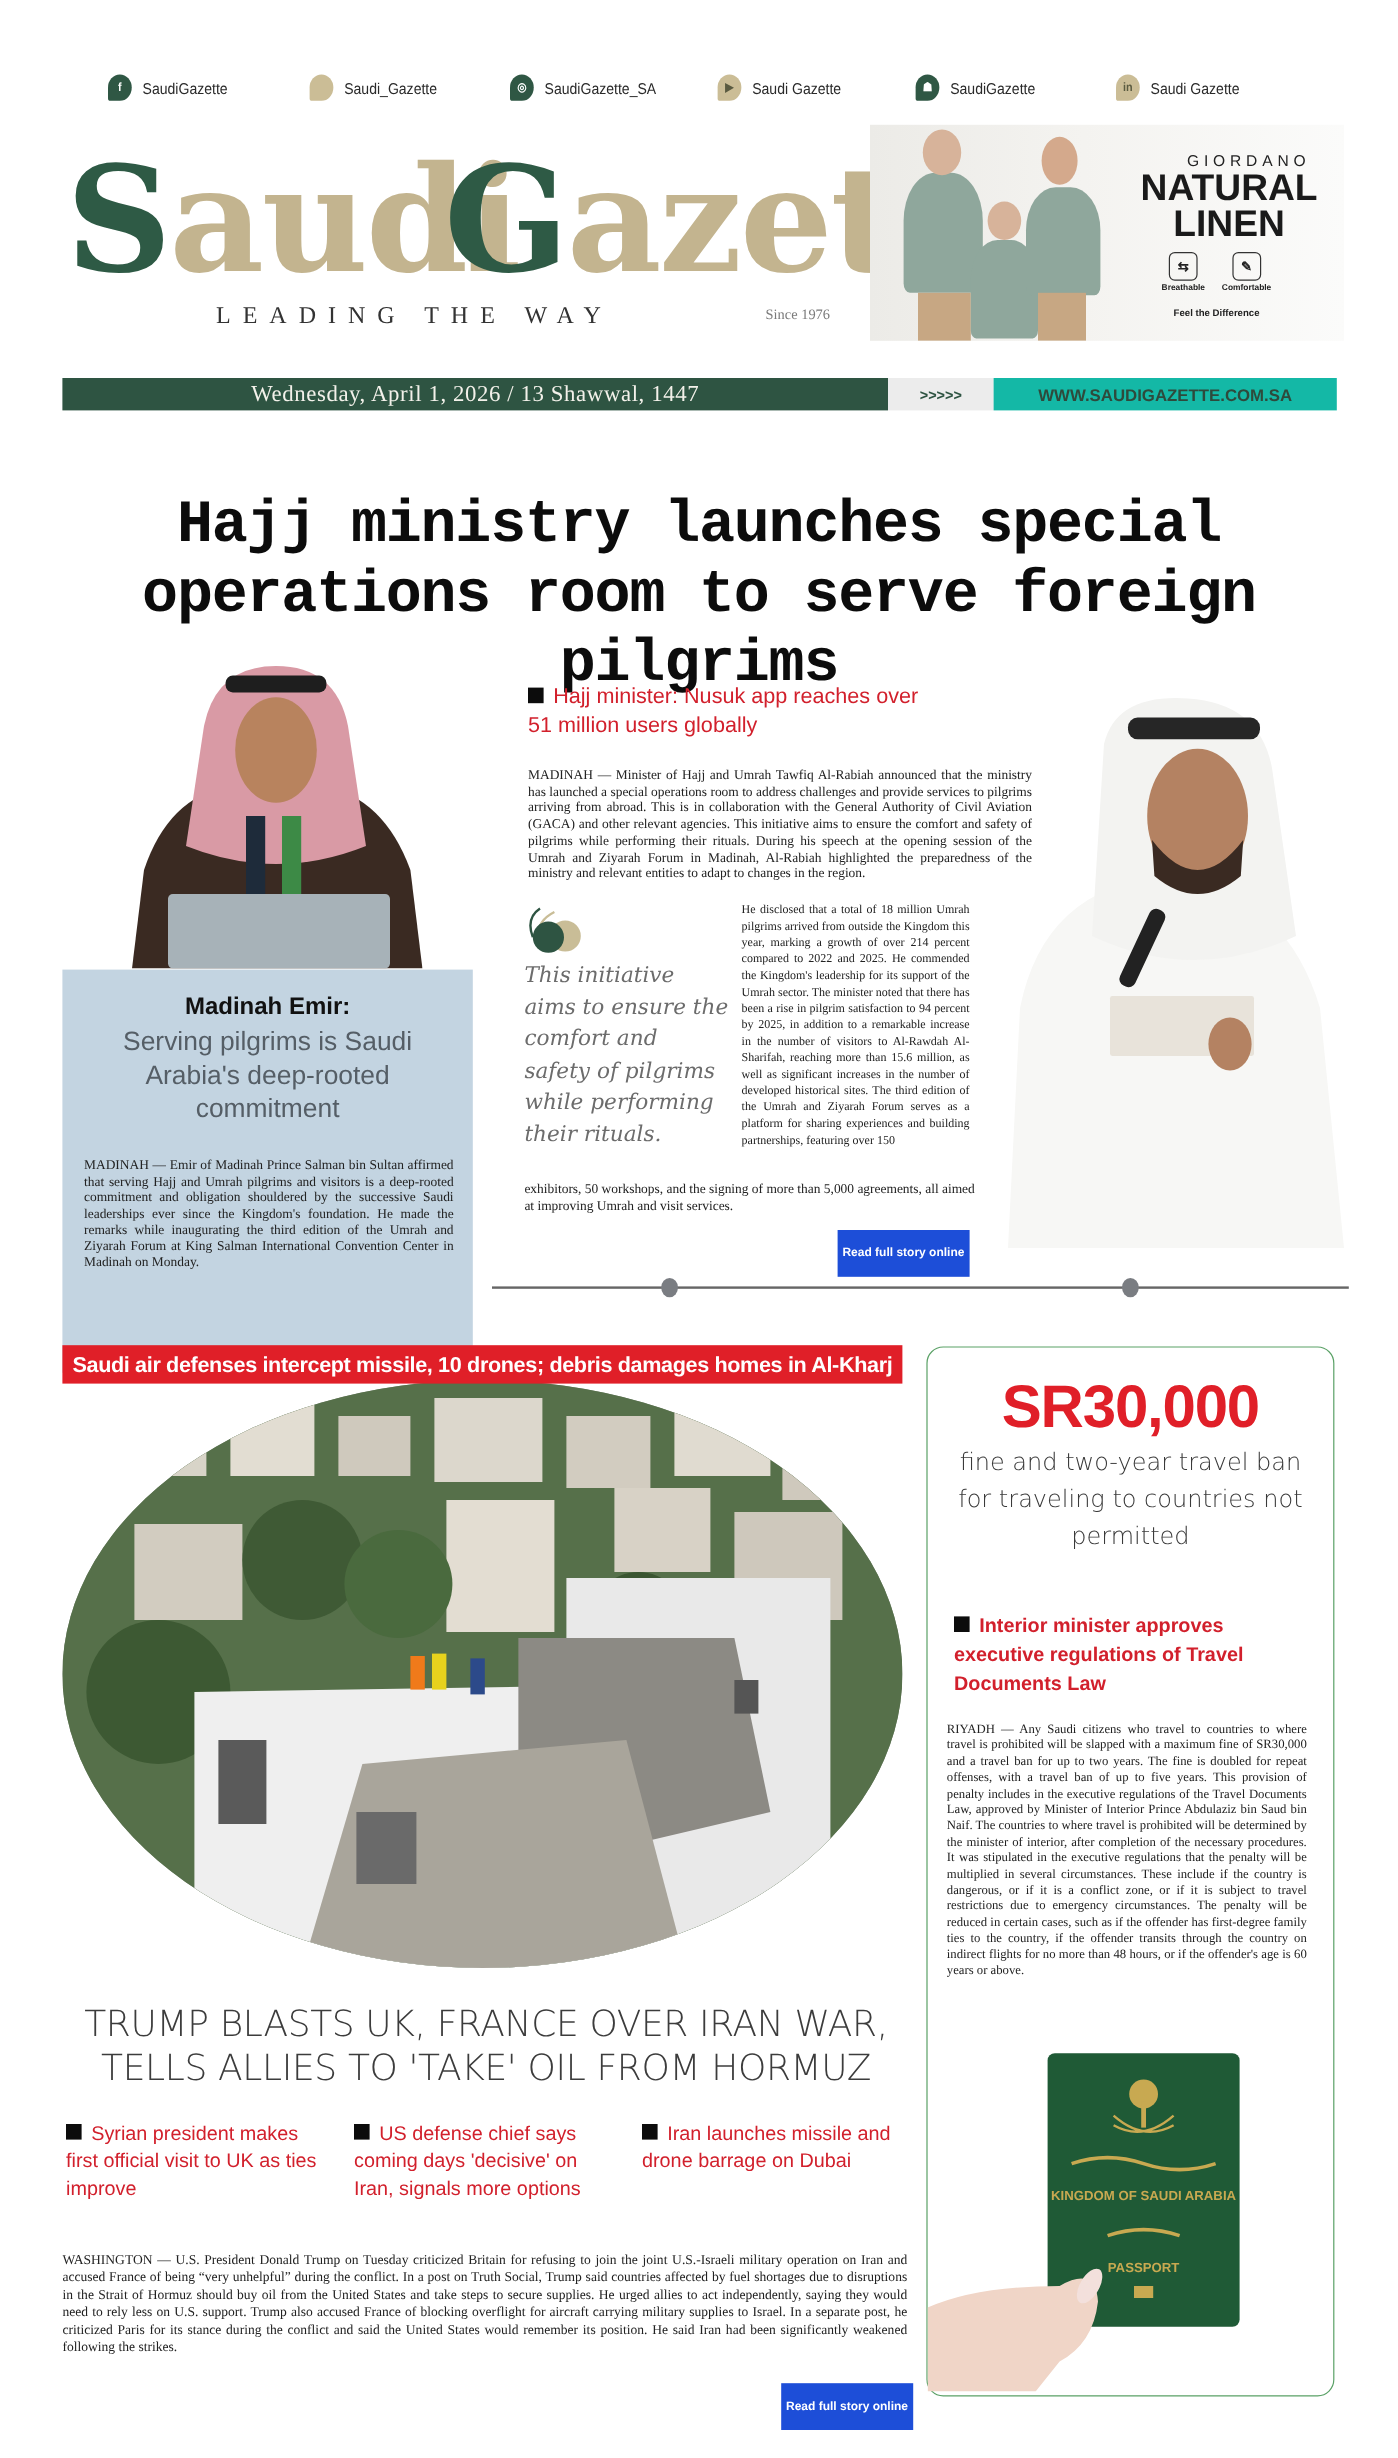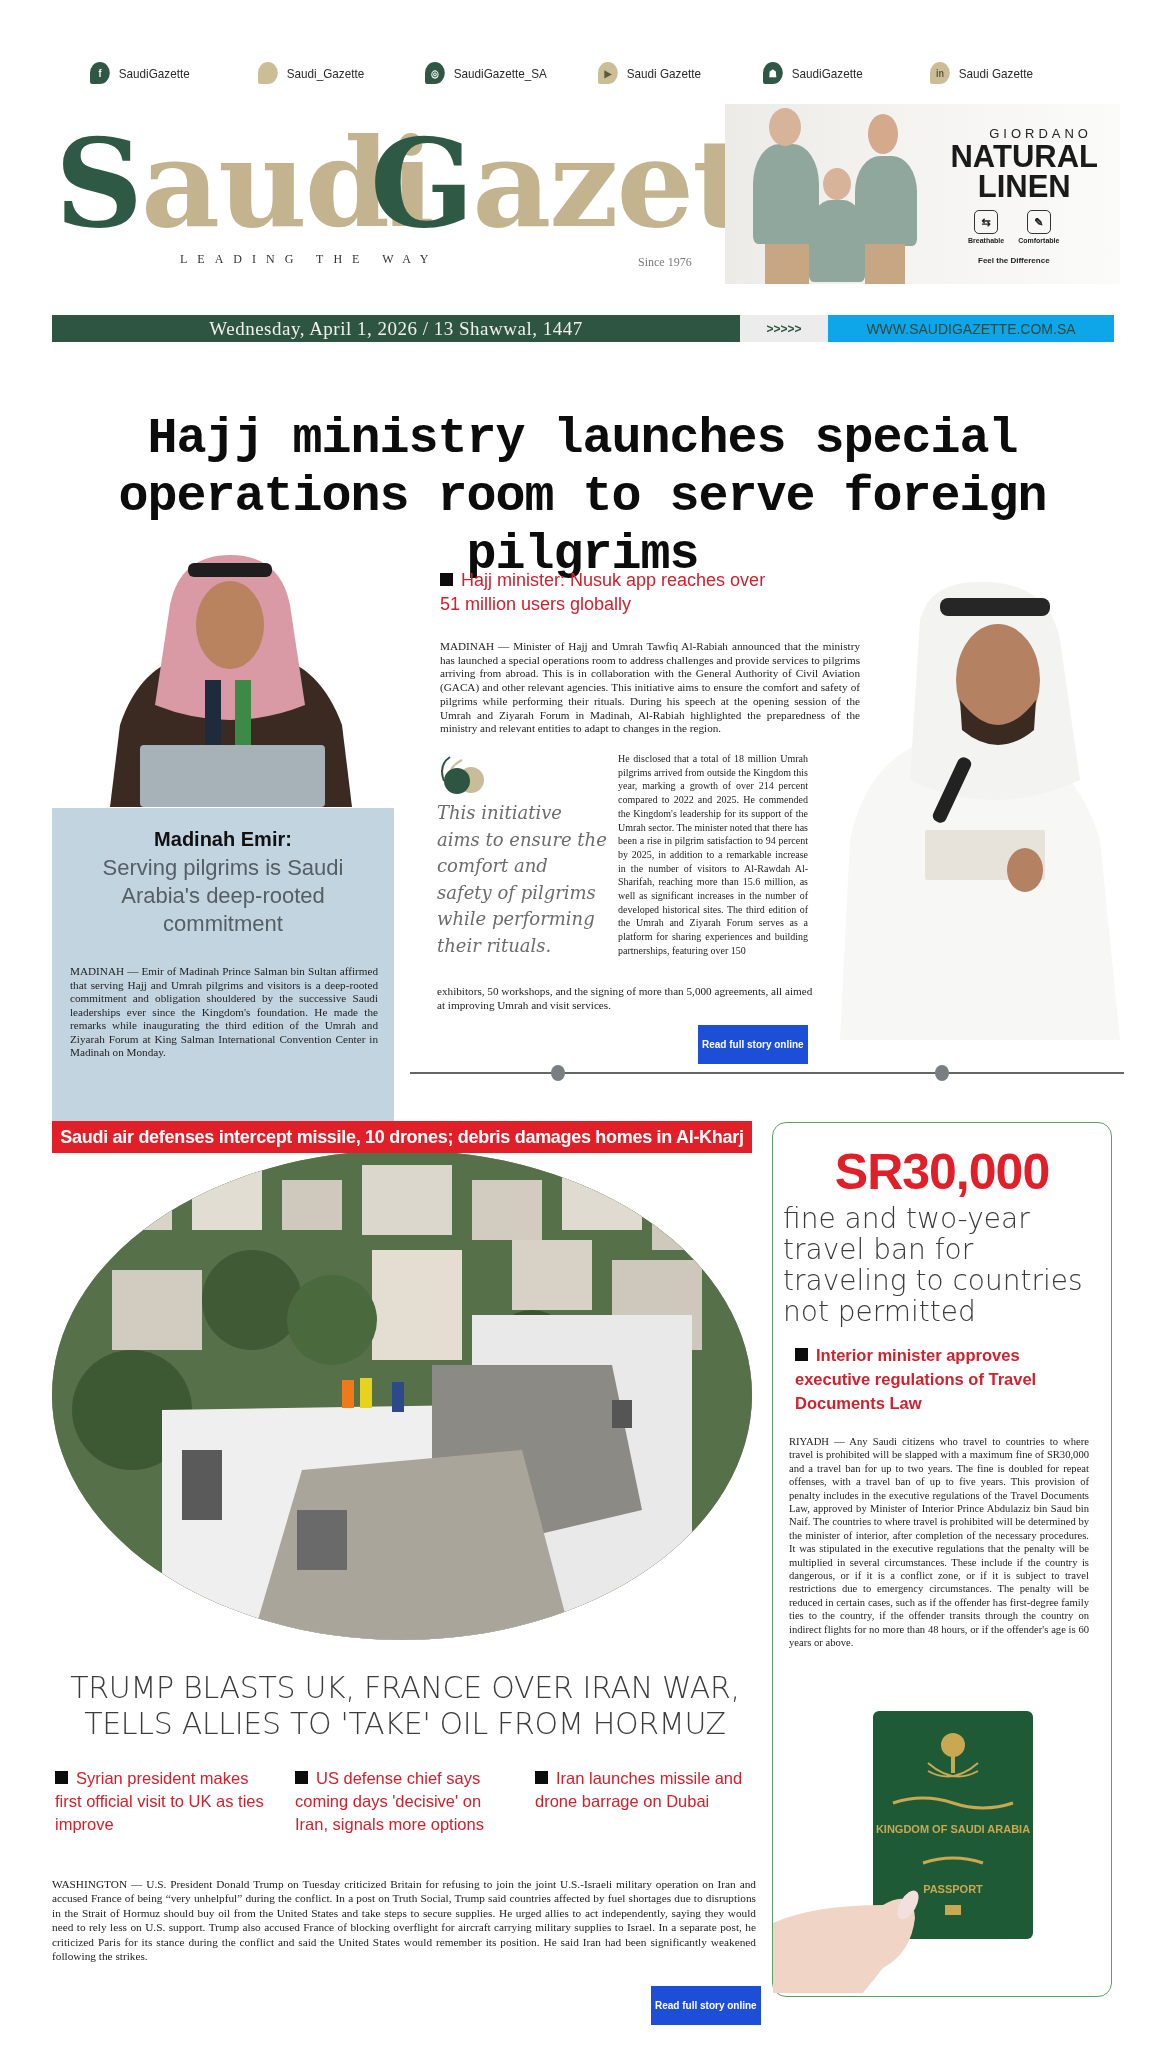--- a/index.html
+++ b/index.html
@@ -11,40 +11,40 @@
   .social-item { display: flex; align-items: center; gap: 10px; font-family: "Liberation Sans", sans-serif; font-size: 13px; color: #2a2a2a; transform: scaleX(0.9); transform-origin: left center; }
   .social-icon { width: 22px; height: 22px; border-radius: 50% 50% 50% 10%; display: flex; align-items: center; justify-content: center; color: #fff; font-size: 10px; font-weight: bold; }
   .si-green { background: #2f5744; }
   .si-beige { background: #cbbd96; color: #5a5a40; }
 
   
   .logo { position: absolute; left: 55px; top: 108px; width: 660px; height: 160px; }
   .logo-word { position: absolute; top: 0; font-family: "DejaVu Serif", serif; font-weight: bold; font-size: 122px; line-height: 150px; letter-spacing: -2px; text-align: right; }
   .logo-green { color: #2e5a45; }
   .logo-beige { color: #c3b48f; }
-  .tagline { position: absolute; left: 180px; top: 252px; font-family: "Liberation Serif", serif; font-size: 12px; letter-spacing: 10px; color: #333; }
+  .tagline { position: absolute; left: 180px; top: 252px; font-family: "Liberation Serif", serif; font-size: 20px; letter-spacing: 10px; color: #333; }
   .since { position: absolute; left: 638px; top: 255px; font-family: "Liberation Serif", serif; font-size: 12px; color: #7a7a7a; }
 
   
   .ad { position: absolute; left: 725px; top: 104px; width: 395px; height: 180px; background: linear-gradient(90deg, #ecebe7 0%, #f4f3f0 45%, #fbfbfa 100%); overflow: hidden; }
   .ad-person { position: absolute; background: #8fa79c; border-radius: 40% 40% 8% 8%; }
   .ad-head { position: absolute; border-radius: 50%; background: #d7b39a; }
   .ad-pants { position: absolute; background: #c7a783; }
   .ad-brand { position: absolute; right: 28px; top: 22px; font-family: "Liberation Sans", sans-serif; font-size: 13px; letter-spacing: 4px; color: #222; }
   .ad-title { position: absolute; right: 22px; top: 38px; text-align: center; font-family: "Liberation Sans", sans-serif; font-weight: bold; font-size: 31px; line-height: 30px; color: #1a1a1a; }
   .ad-features { position: absolute; left: 243px; top: 106px; display: flex; gap: 14px; }
   .ad-feature { display: flex; flex-direction: column; align-items: center; gap: 3px; font-family: "Liberation Sans", sans-serif; font-size: 7px; font-weight: bold; color: #222; }
   .ad-feature-icon { width: 24px; height: 24px; border: 1.5px solid #333; border-radius: 5px; display: flex; align-items: center; justify-content: center; font-size: 11px; }
   .ad-tag { position: absolute; left: 253px; top: 152px; font-family: "Liberation Sans", sans-serif; font-size: 8px; font-weight: bold; color: #222; }
 
   
   .datebar { position: absolute; left: 52px; top: 315px; width: 1062px; height: 27px; display: flex; }
   .date-green { width: 688px; background: #2e5442; color: #f3f1ea; font-family: "Liberation Serif", serif; font-size: 19px; display: flex; align-items: center; justify-content: center; letter-spacing: 0.5px; }
   .date-arrows { width: 88px; background: #ececec; color: #2e5442; font-family: "Liberation Sans", sans-serif; font-weight: bold; font-size: 12px; display: flex; align-items: center; justify-content: center; }
-  .date-url { flex: 1; background: #0ea5e9; color: #2e4a3c; font-family: "Liberation Sans", sans-serif; font-weight: normal; font-size: 14px; display: flex; align-items: center; justify-content: center; }
+  .date-url { flex: 1; background: #14b8a6; color: #2e4a3c; font-family: "Liberation Sans", sans-serif; font-weight: bold; font-size: 14px; display: flex; align-items: center; justify-content: center; }
 
   
   .headline { position: absolute; left: 40px; top: 410px; width: 1085px; text-align: center; font-family: Liberation Mono, monospace; font-weight: bold; font-size: 50px; line-height: 58px; color: #0c0c0c; letter-spacing: -1px; }
 
   
   .emir-photo { position: absolute; left: 80px; top: 545px; width: 300px; height: 262px; }
   .emir-box { position: absolute; left: 52px; top: 808px; width: 342px; height: 336px; background: #c3d4e1; }
   .emir-title { position: absolute; left: 0; top: 20px; width: 100%; text-align: center; font-family: "Liberation Sans", sans-serif; font-weight: bold; font-size: 20px; color: #111; }
   .emir-sub { position: absolute; left: 20px; top: 46px; width: 302px; text-align: center; font-family: "Liberation Sans", sans-serif; font-size: 22px; line-height: 28px; color: #555e66; font-weight: 300; }
   .emir-body { position: absolute; left: 18px; top: 157px; width: 308px; font-family: "Liberation Serif", serif; font-size: 11.2px; line-height: 13.5px; text-align: justify; color: #222; }
@@ -70,21 +70,21 @@
   .red-banner { position: absolute; left: 52px; top: 1121px; width: 700px; height: 32px; background: #e01f28; color: #fff; font-family: "Liberation Sans", sans-serif; font-weight: bold; font-size: 18px; display: flex; align-items: center; justify-content: center; letter-spacing: -0.3px; }
   .circle-photo { position: absolute; left: 52px; top: 1150px; width: 700px; height: 490px; border-radius: 50%; overflow: hidden; background: #7d8a78; }
   .trump-head { position: absolute; left: 40px; top: 1670px; width: 730px; text-align: center; font-family: "DejaVu Sans", sans-serif; font-weight: 200; font-size: 30px; line-height: 36px; color: #3c3c3c; letter-spacing: -0.3px; }
   .subs { position: absolute; left: 55px; top: 1767px; width: 710px; display: flex; gap: 20px; }
   .sub-item { width: 220px; font-family: "Liberation Sans", sans-serif; font-size: 16.5px; line-height: 23px; color: #d2202c; cursor: pointer; }
   .trump-body { position: absolute; left: 52px; top: 1877px; width: 704px; font-family: "Liberation Serif", serif; font-size: 11.3px; line-height: 14.4px; text-align: justify; color: #222; }
 
   
   .right-box { position: absolute; left: 772px; top: 1122px; width: 340px; height: 875px; border: 1.5px solid #5aa166; border-radius: 14px; }
   .sr-amount { position: absolute; left: 0; top: 20px; width: 100%; text-align: center; font-family: "Liberation Sans", sans-serif; font-weight: bold; font-size: 50px; color: #e01f28; letter-spacing: -1px; }
-  .sr-sub { position: absolute; left: 10px; top: 80px; width: 318px; font-family: "DejaVu Sans", sans-serif; font-weight: 200; font-size: 28px; line-height: 31px; color: #3a3a3a; }
+  .sr-sub { position: absolute; left: 10px; top: 80px; width: 318px; text-align: center; font-family: "DejaVu Sans", sans-serif; font-weight: 200; font-size: 20px; line-height: 31px; color: #3a3a3a; }
   .interior-head { position: absolute; left: 22px; top: 220px; width: 300px; font-family: "Liberation Sans", sans-serif; font-weight: bold; font-size: 16.5px; line-height: 24px; color: #d2202c; cursor: pointer; }
   .interior-body { position: absolute; left: 16px; top: 312px; width: 300px; font-family: "Liberation Serif", serif; font-size: 10.6px; line-height: 13.4px; text-align: justify; color: #222; }
   .passport-wrap { position: absolute; left: 0; top: 570px; width: 340px; height: 300px; }
 </style>
 </head>
 <body>
 
 <div class="social">
   <div class="social-item" style="width:168px">
     <span class="social-icon si-green">f</span>

